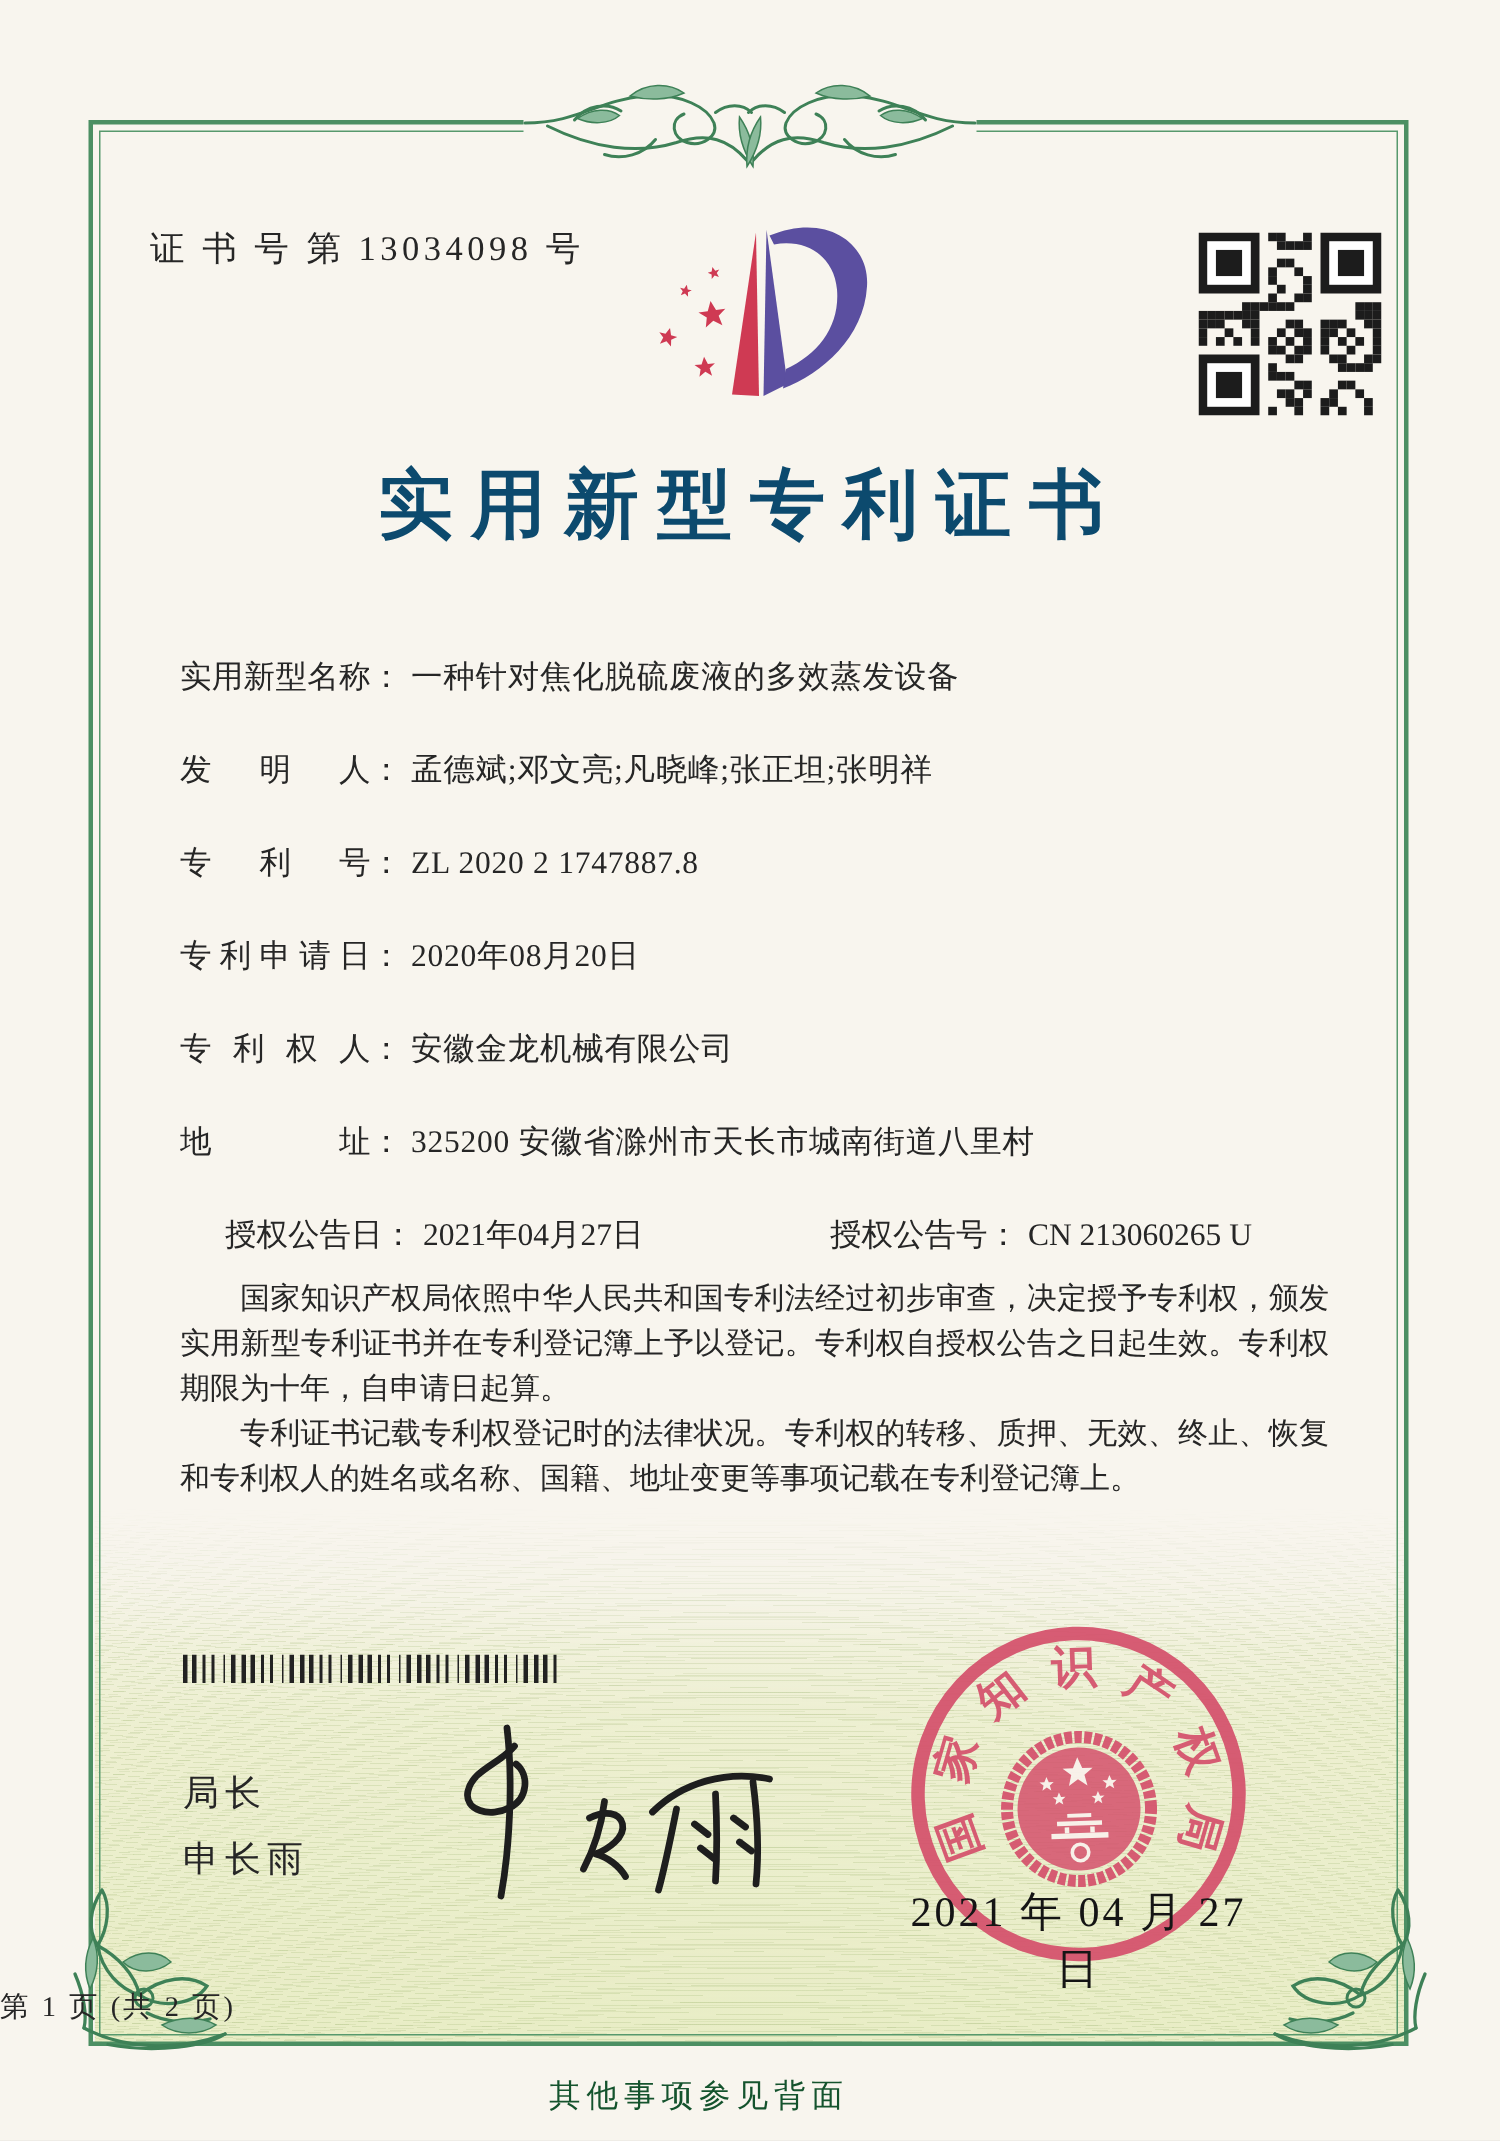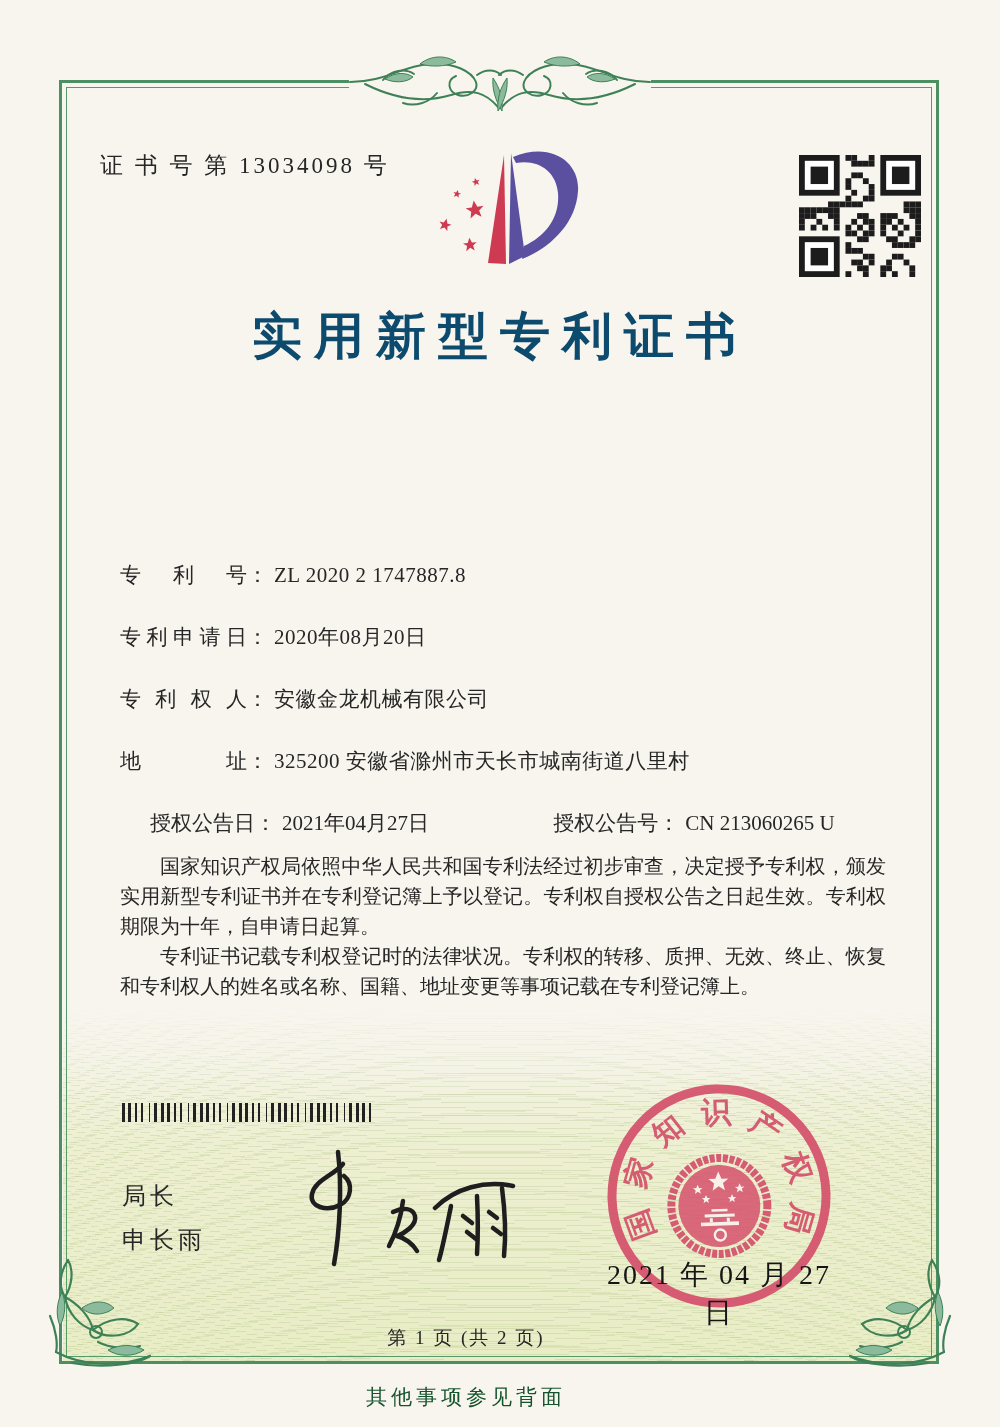--- a/index.html
+++ b/index.html
@@ -32,21 +32,21 @@
   .grant-first{width:368px;}
   .paras{position:absolute;left:120px;top:851px;width:766px;font-size:20px;line-height:30px;
     text-align:justify;z-index:4;}
   .paras p{margin:0;text-indent:2em;}
   .barcode{position:absolute;left:122px;top:1103px;z-index:4;}
   .director{position:absolute;left:122px;top:1174px;font-size:24px;letter-spacing:4px;line-height:44px;z-index:4;}
   .signature{position:absolute;left:255px;top:1146px;z-index:4;}
   .seal{position:absolute;left:601px;top:1078px;z-index:5;opacity:0.93;transform:rotate(-2deg);}
   .seal-date{position:absolute;left:594px;top:1256px;width:250px;text-align:center;font-size:28px;
     letter-spacing:2px;color:#151515;z-index:6;}
-  .page-num{position:absolute;left:0;top:1325px;width:932px;text-align:center;font-size:19px;
+  .page-num{position:absolute;left:0;top:1325px;width:932px;text-align:left;font-size:19px;
     letter-spacing:2px;z-index:4;}
   .back-note{position:absolute;left:0;top:1383px;width:932px;text-align:center;font-size:21px;
     letter-spacing:4px;z-index:4;color:#14532d;}
 </style>
 </head>
 <body>
 
 <div class="page">
 
   <div class="wave-zone"></div>
@@ -258,20 +258,26 @@
       <rect x="81.33333333333333" y="0" width="40.666666666666664" height="40.666666666666664" fill="#1c1c1c"></rect>
       <rect x="87.14285714285714" y="5.809523809523809" width="29.047619047619047" height="29.047619047619047" fill="#fff"></rect>
       <rect x="92.95238095238095" y="11.619047619047619" width="17.428571428571427" height="17.428571428571427" fill="#1c1c1c"></rect>
       <rect x="0" y="81.33333333333333" width="40.666666666666664" height="40.666666666666664" fill="#1c1c1c"></rect>
       <rect x="5.809523809523809" y="87.14285714285714" width="29.047619047619047" height="29.047619047619047" fill="#fff"></rect>
       <rect x="11.619047619047619" y="92.95238095238095" width="17.428571428571427" height="17.428571428571427" fill="#1c1c1c"></rect>
     </svg>
 
   <div class="title">实用新型专利证书</div>
 
+  <div class="frow" style="top:436px">
+    <span class="flabel">实用新型名称</span><span class="fcolon">：</span><span class="fvalue">一种针对焦化脱硫废液的多效蒸发设备</span>
+  </div>
+  <div class="frow" style="top:498px">
+    <span class="flabel">发明人</span><span class="fcolon">：</span><span class="fvalue">孟德斌;邓文亮;凡晓峰;张正坦;张明祥</span>
+  </div>
   <div class="frow" style="top:560px">
     <span class="flabel">专利号</span><span class="fcolon">：</span><span class="fvalue">ZL 2020 2 1747887.8</span>
   </div>
   <div class="frow" style="top:622px">
     <span class="flabel">专利申请日</span><span class="fcolon">：</span><span class="fvalue">2020年08月20日</span>
   </div>
   <div class="frow" style="top:684px">
     <span class="flabel">专利权人</span><span class="fcolon">：</span><span class="fvalue">安徽金龙机械有限公司</span>
   </div>
   <div class="frow" style="top:746px">

